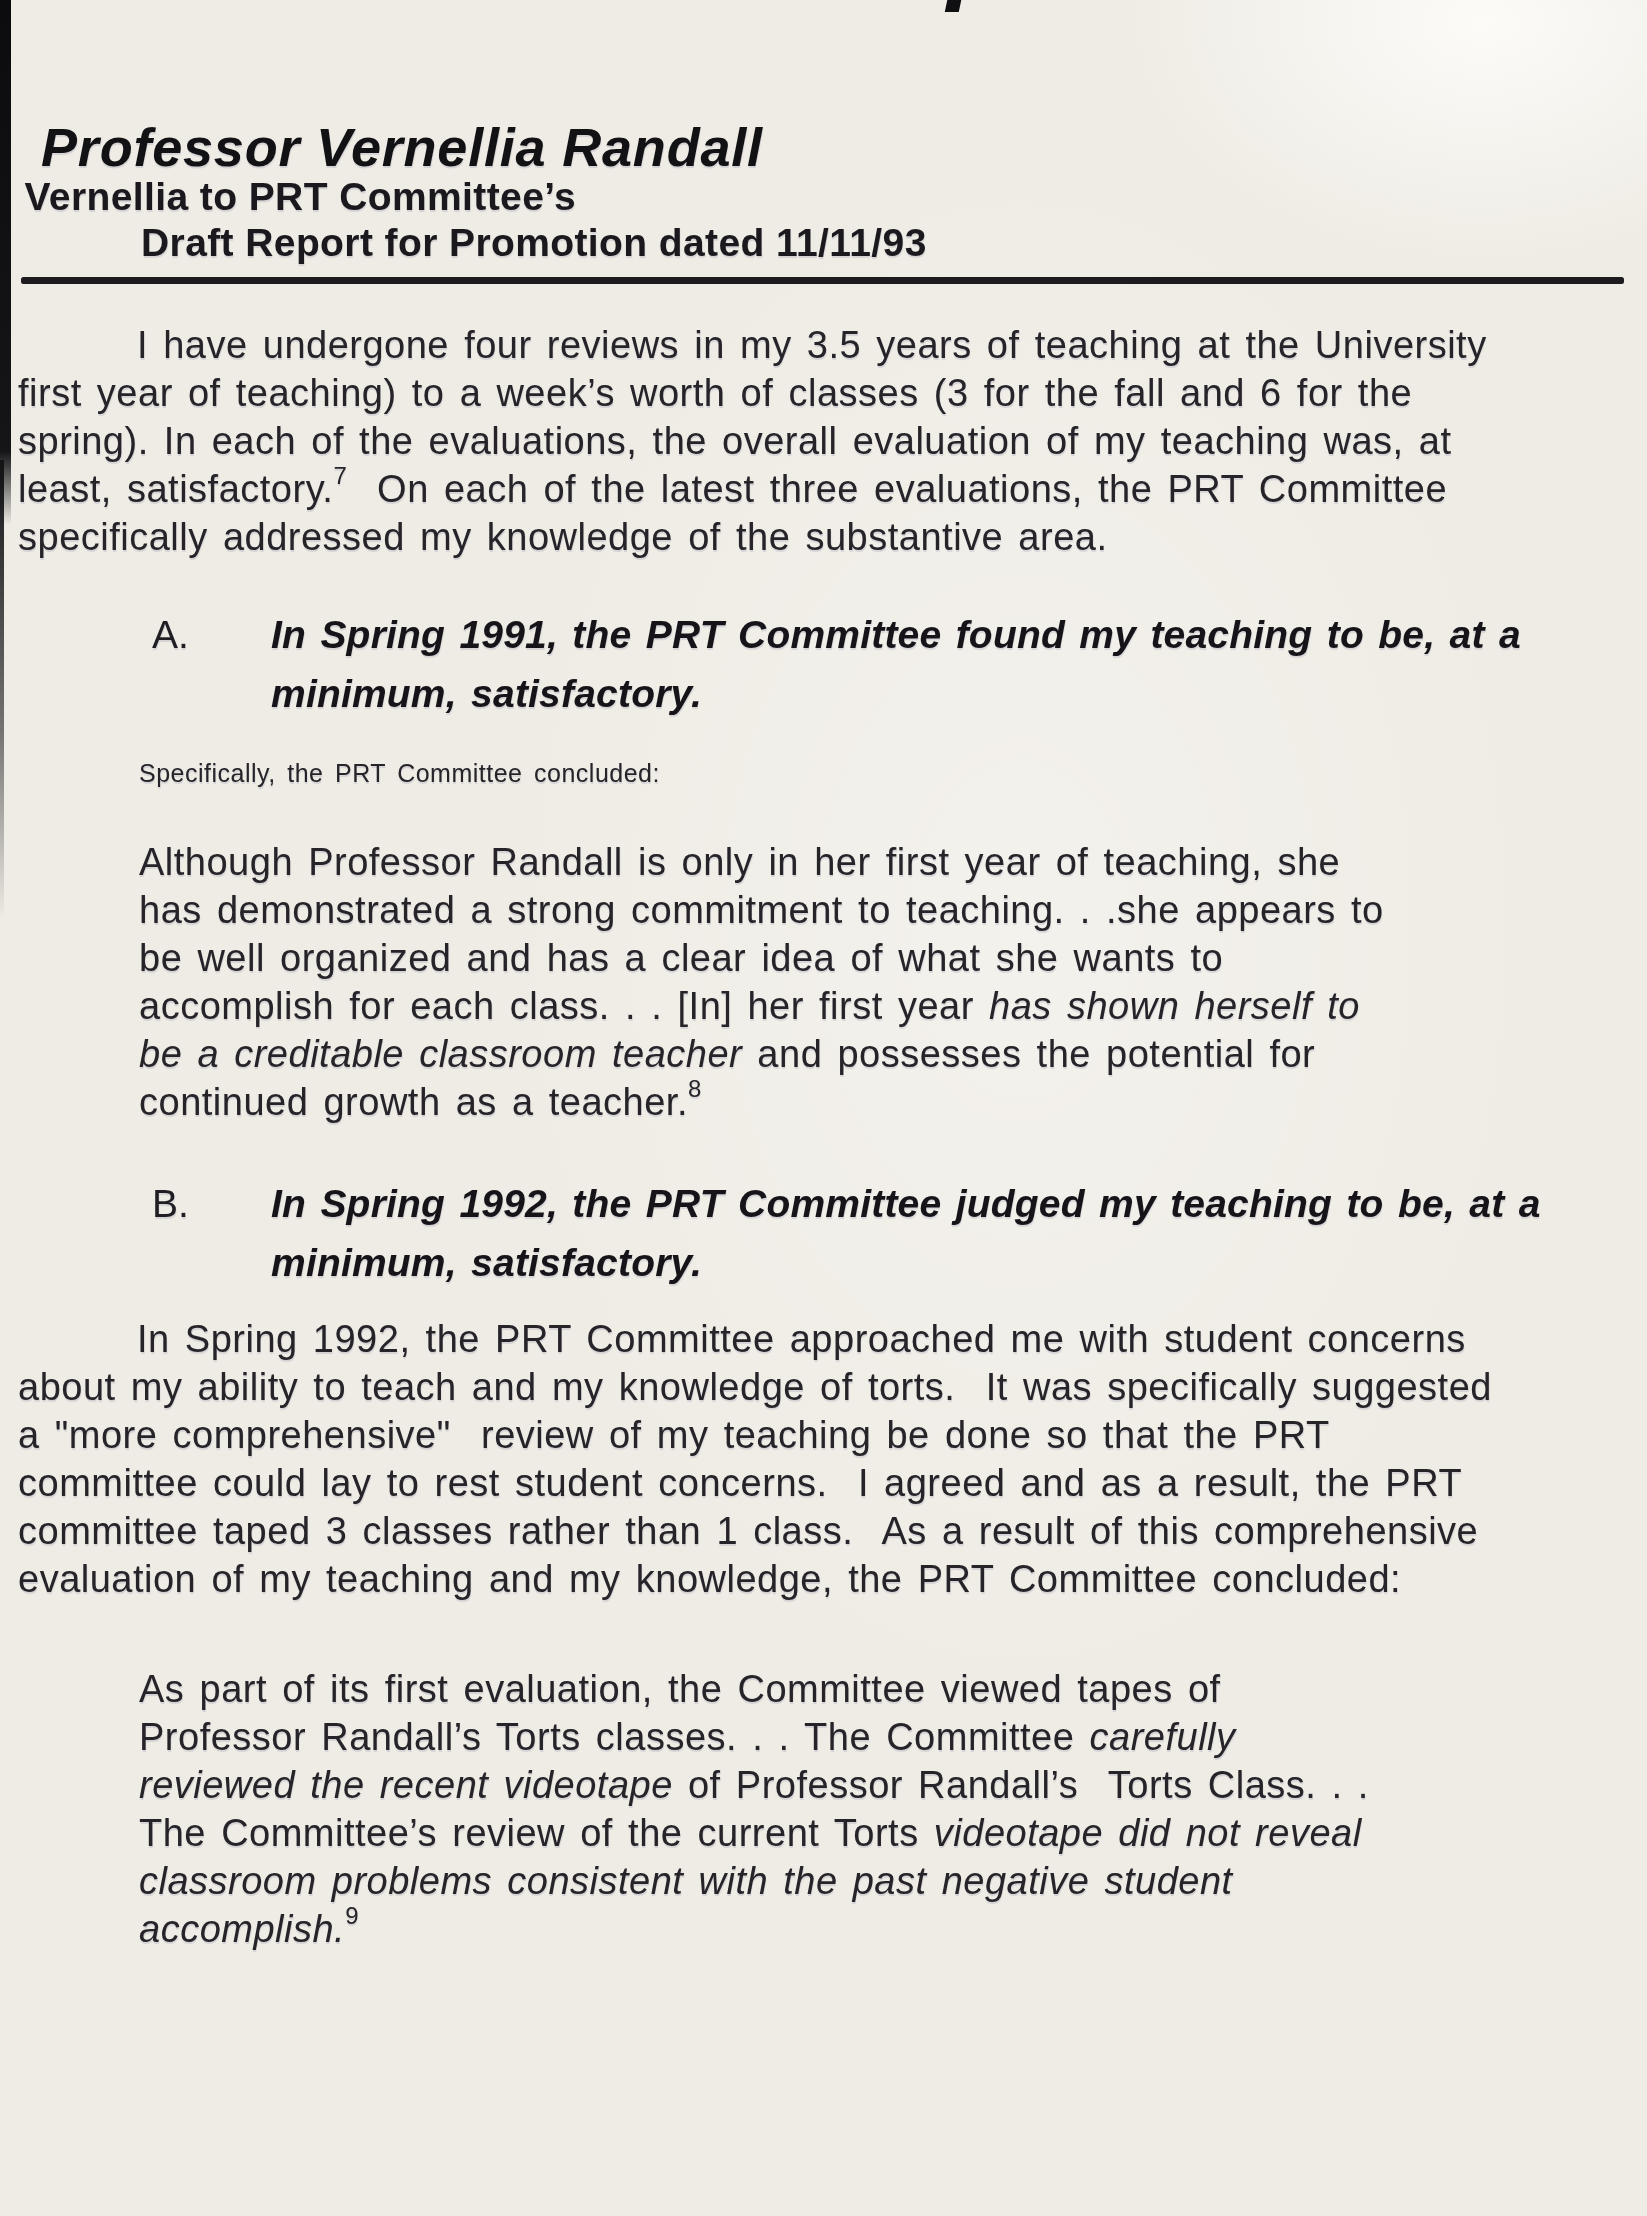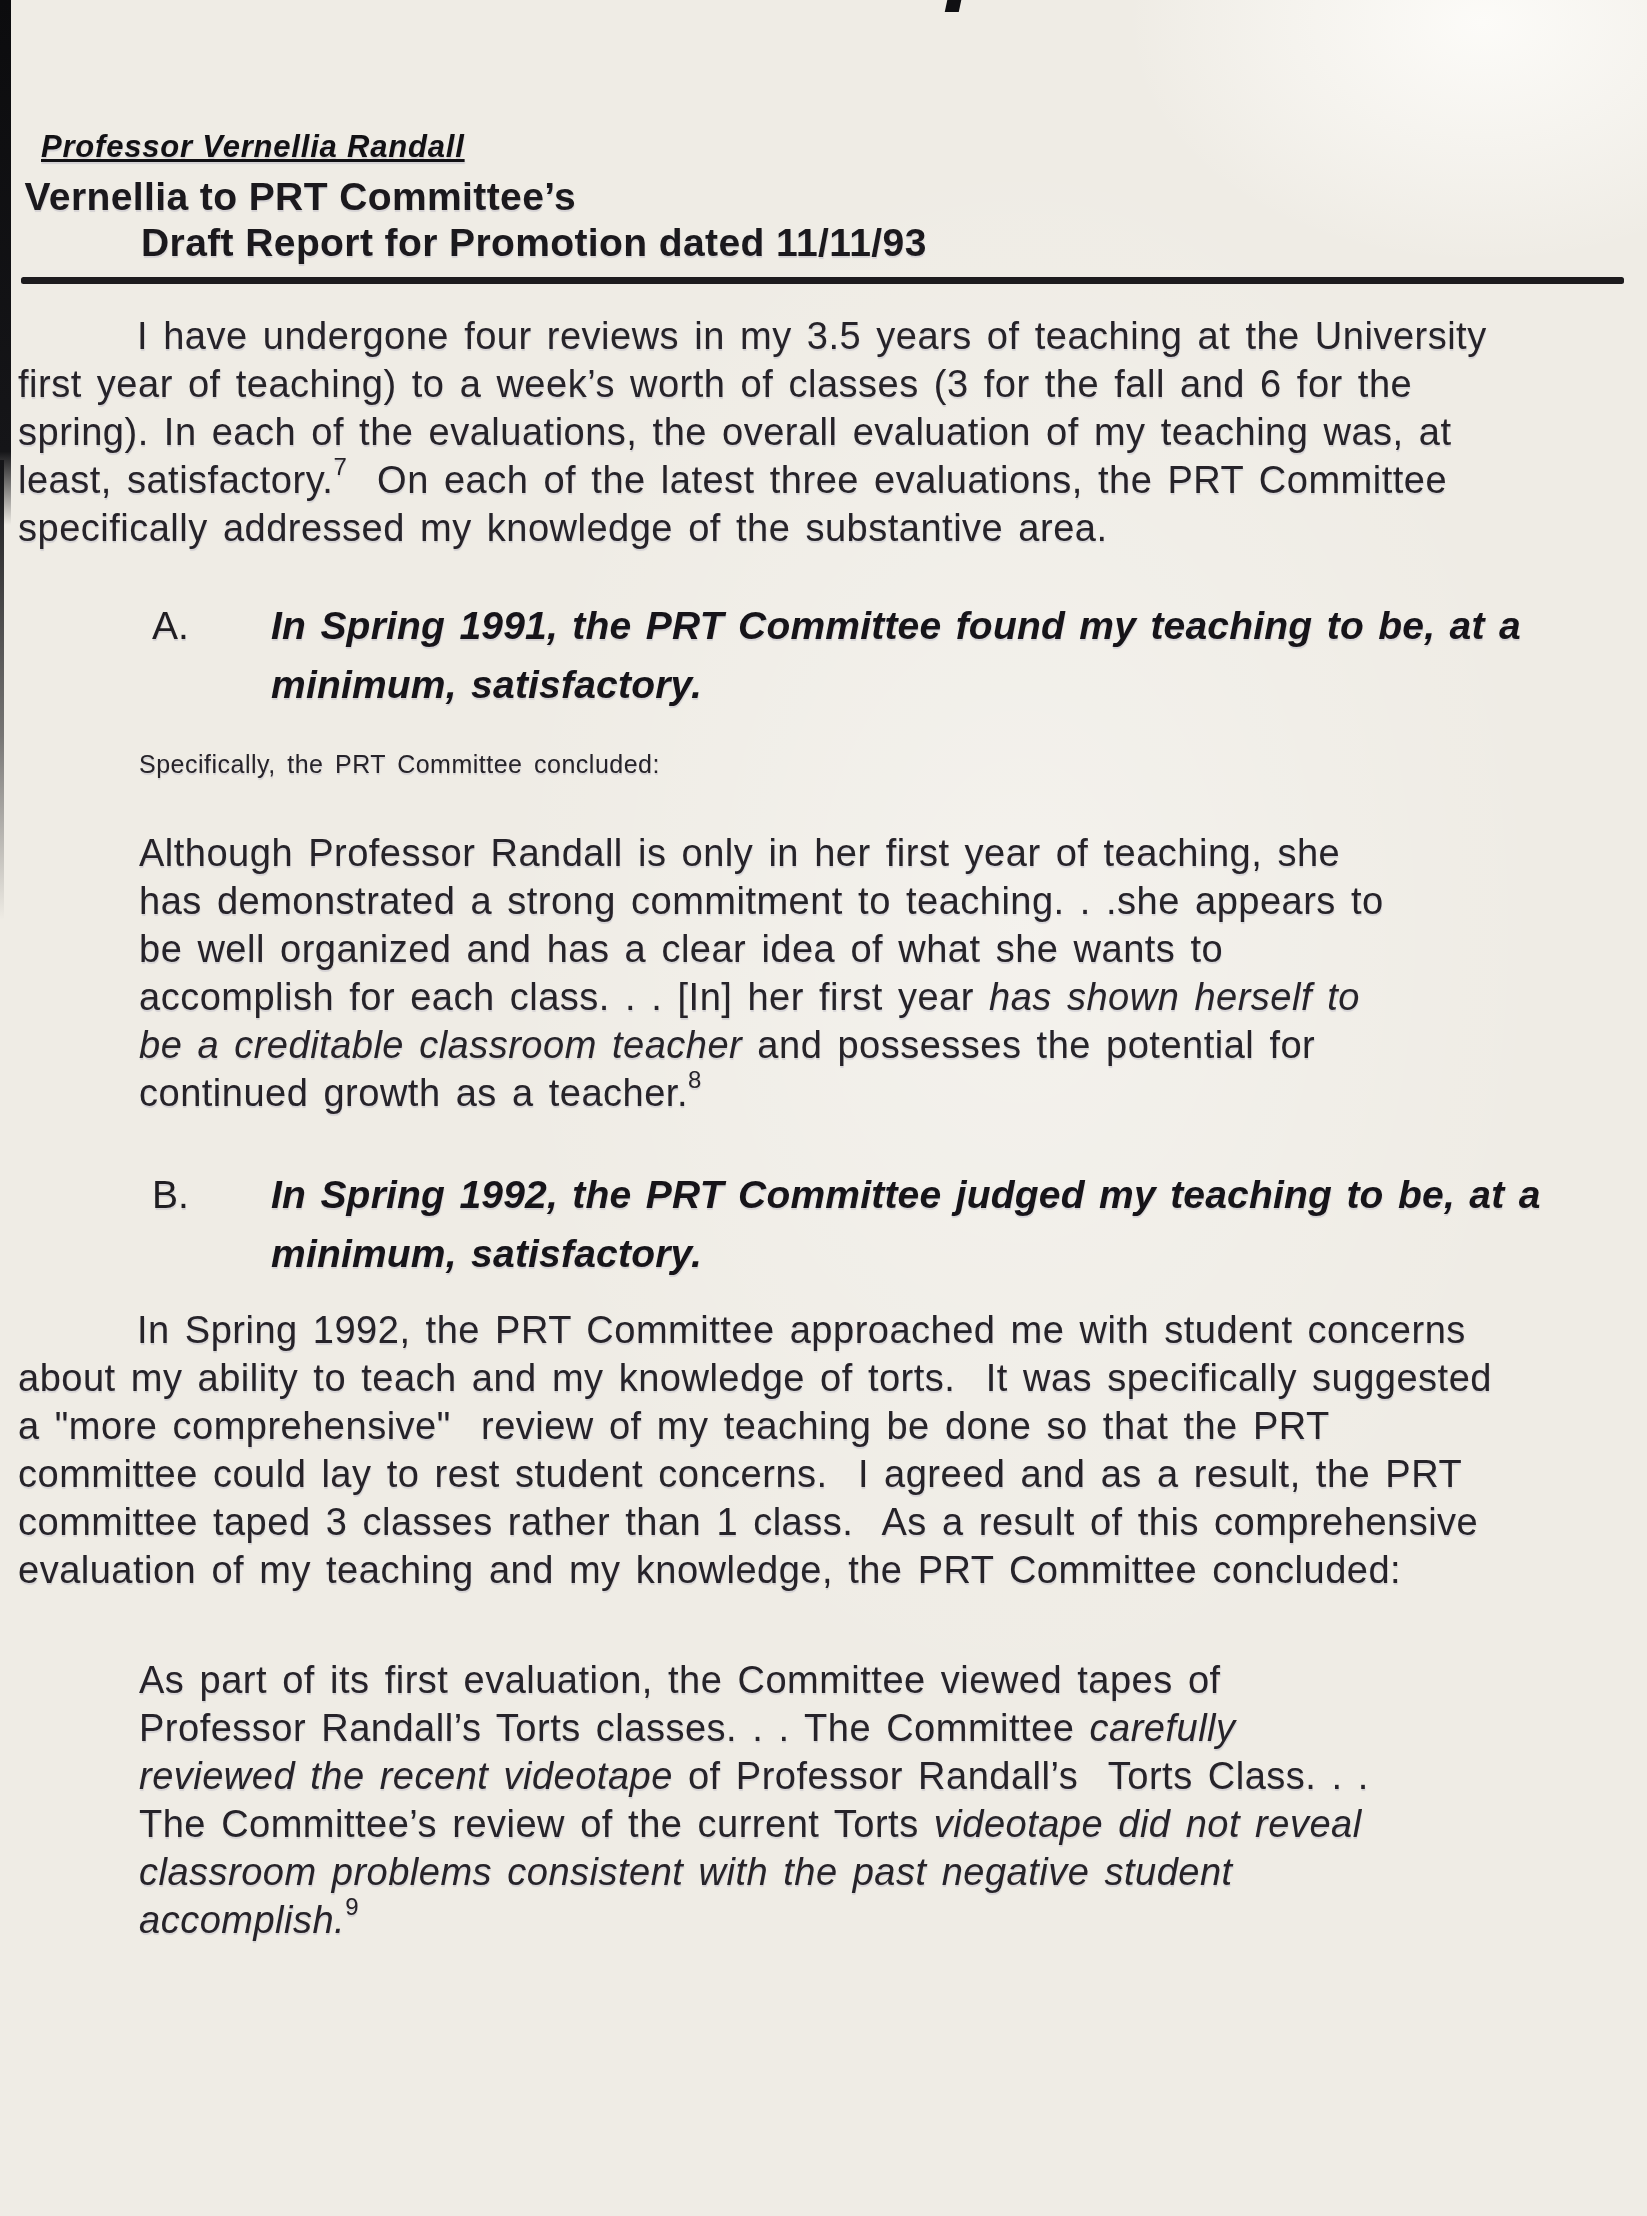--- a/index.html
+++ b/index.html
@@ -38,27 +38,26 @@
     background: #101013;
     transform: skewX(-12deg);
   }
   .content {
     position: relative;
     padding: 120px 14.8px 0 18px;
     box-sizing: border-box;
   }
   .doc-author {
     margin-left: 23px;
-    font-size: 31px;
+    font-size: 54px;
     line-height: 54px;
     font-weight: bold;
     font-style: italic;
     letter-spacing: 0.8px;
     color: #121114;
-    text-decoration: underline;
   }
   .doc-title1 {
     margin-left: 6.6px;
     font-size: 39px;
     line-height: 46px;
     font-weight: bold;
     letter-spacing: 0.4px;
     color: #1b191d;
   }
   .doc-title2 {
@@ -95,21 +94,21 @@
     letter-spacing: 0.4px;
     color: #161419;
   }
   .block-line { display: block; white-space: pre-wrap; }
   .para {
     font-size: 38px;
     line-height: 48px;
     letter-spacing: 0.5px;
     word-spacing: 4.1px;
   }
-  .para-1 { margin-top: 28px; }
+  .para-1 { margin-top: 37px; }
   .para-2 { margin-top: 23px; }
   .indent { padding-left: 119px; }
   .sub-heading {
     display: flex;
     margin-left: 134px;
     font-size: 39px;
     line-height: 59px;
   }
   .sub-heading-a { margin-top: 44px; }
   .sub-heading-b { margin-top: 48px; }

